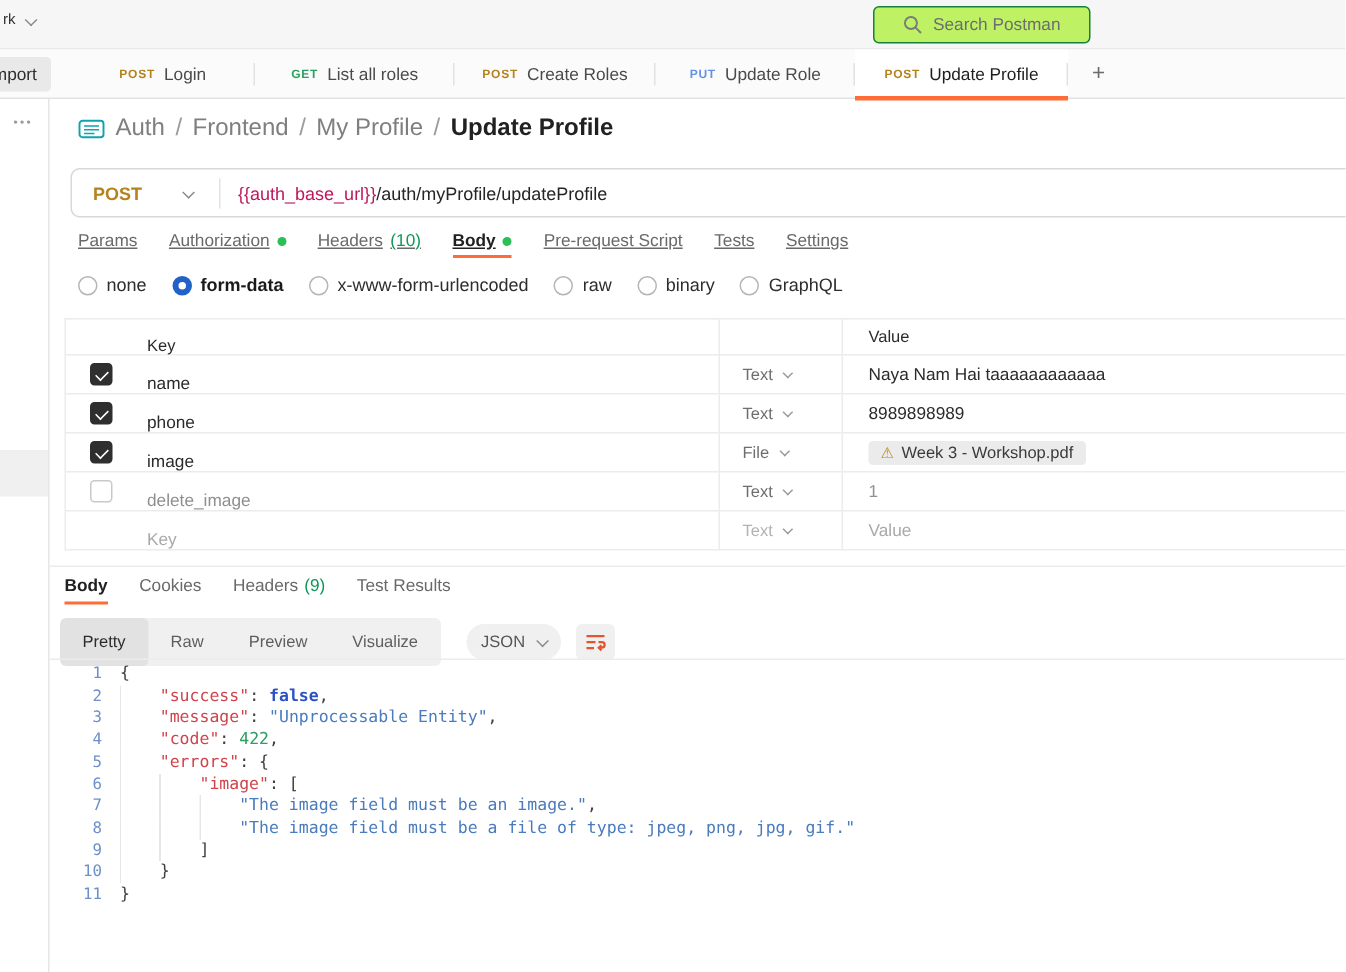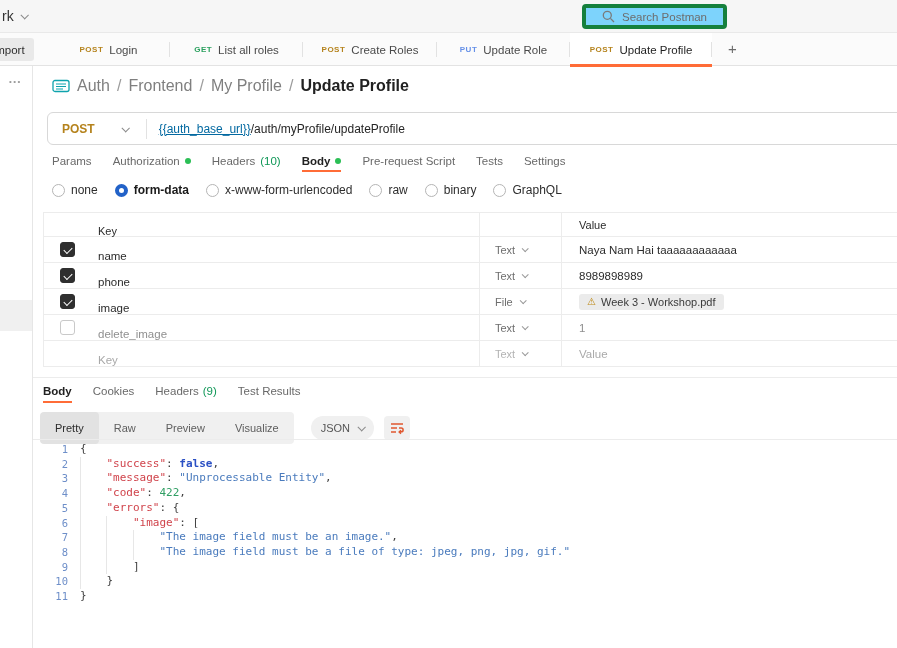--- a/index.html
+++ b/index.html
@@ -2,26 +2,26 @@
 <html><head>
 <meta charset="utf-8">
 <style>
   * { margin:0; padding:0; box-sizing:border-box; }
   html,body { width:897px; height:648px; overflow:hidden; background:#fff;
     font-family:"Liberation Sans", sans-serif; position:relative; }
 
   
   .topbar{ position:absolute; left:0; top:0; width:897px; height:33px;
     background:#f6f6f6; border-bottom:1px solid #e9e9e9; }
-  .workspace{ position:absolute; left:2px; top:8px; font-size:14px; color:#333;
+  .workspace{ position:absolute; left:2px; top:8px; font-size:10px; color:#333;
     display:flex; align-items:center; gap:7px; }
   .chev{ display:inline-block; width:6px; height:6px; border-right:1.3px solid #8b8b8b;
     border-bottom:1.3px solid #8b8b8b; transform:rotate(45deg) translateY(-1px); }
   .search{ position:absolute; left:582px; top:4px; width:145px; height:25px;
-    background:#7dd3fc; border:4px solid #15803d; border-radius:4px;
+    background:#bef264; border:1px solid #15803d; border-radius:4px;
     display:flex; align-items:center; justify-content:center; gap:7px;
     font-size:11.5px; color:#6d6d6d; }
 
   
   .tabbar{ position:absolute; left:0; top:33px; width:897px; height:33px;
     background:#fbfbfb; border-bottom:1px solid #e3e3e3; }
   .import-pill{ position:absolute; left:-17px; top:5px; height:23px; padding:0 9px;
     background:#e9e9e9; border-radius:3px; display:flex; align-items:center;
     font-size:11.5px; color:#2e2e2e; }
   .tabs{ position:absolute; left:47px; top:0; height:33px; display:flex; }
@@ -49,26 +49,26 @@
   .crumbs .cur{ color:#212121; font-weight:700; }
 
   
   .urlbar{ position:absolute; left:47px; top:112px; width:856px; height:33px;
     border:1px solid #d8d8d8; border-radius:6px; background:#fff;
     display:flex; align-items:center; }
   .urlbar .method{ margin-left:14px; font-size:12px; font-weight:700; color:#b5831d; }
   .urlbar .mchev{ margin-left:27px; }
   .urlbar .vdiv{ margin-left:18px; width:1px; height:20px; background:#e2e2e2; }
   .urlbar .url{ margin-left:12px; font-size:12px; color:#252525; white-space:nowrap; }
-  .urlbar .url .var{ color:#0369a1;text-decoration:underline; }
+  .urlbar .url .var{ color:#be185d; }
 
   
   .reqtabs{ position:absolute; left:52px; top:155px; display:flex; gap:21px;
     font-size:11.5px; color:#696969; }
-  .reqtabs .it{ position:relative; display:flex; align-items:center; gap:5px; cursor:pointer; }
+  .reqtabs .it{ position:relative; display:flex; align-items:center; gap:5px; cursor:pointer;text-decoration:underline; }
   .reqtabs .it.active{ color:#212121; font-weight:600; }
   .reqtabs .it.active::after{ content:''; position:absolute; left:0; right:0;
     bottom:-5px; height:2px; background:#ff6c37; }
   .gdot{ width:6px; height:6px; border-radius:50%; background:#2bbf55; }
   .gcount{ color:#0f9757; }
 
   
   .modes{ position:absolute; left:52px; top:183px; display:flex; gap:17px;
     align-items:center; font-size:12px; color:#2d2d2d; }
   .mode{ display:flex; align-items:center; gap:6px; cursor:pointer; }

